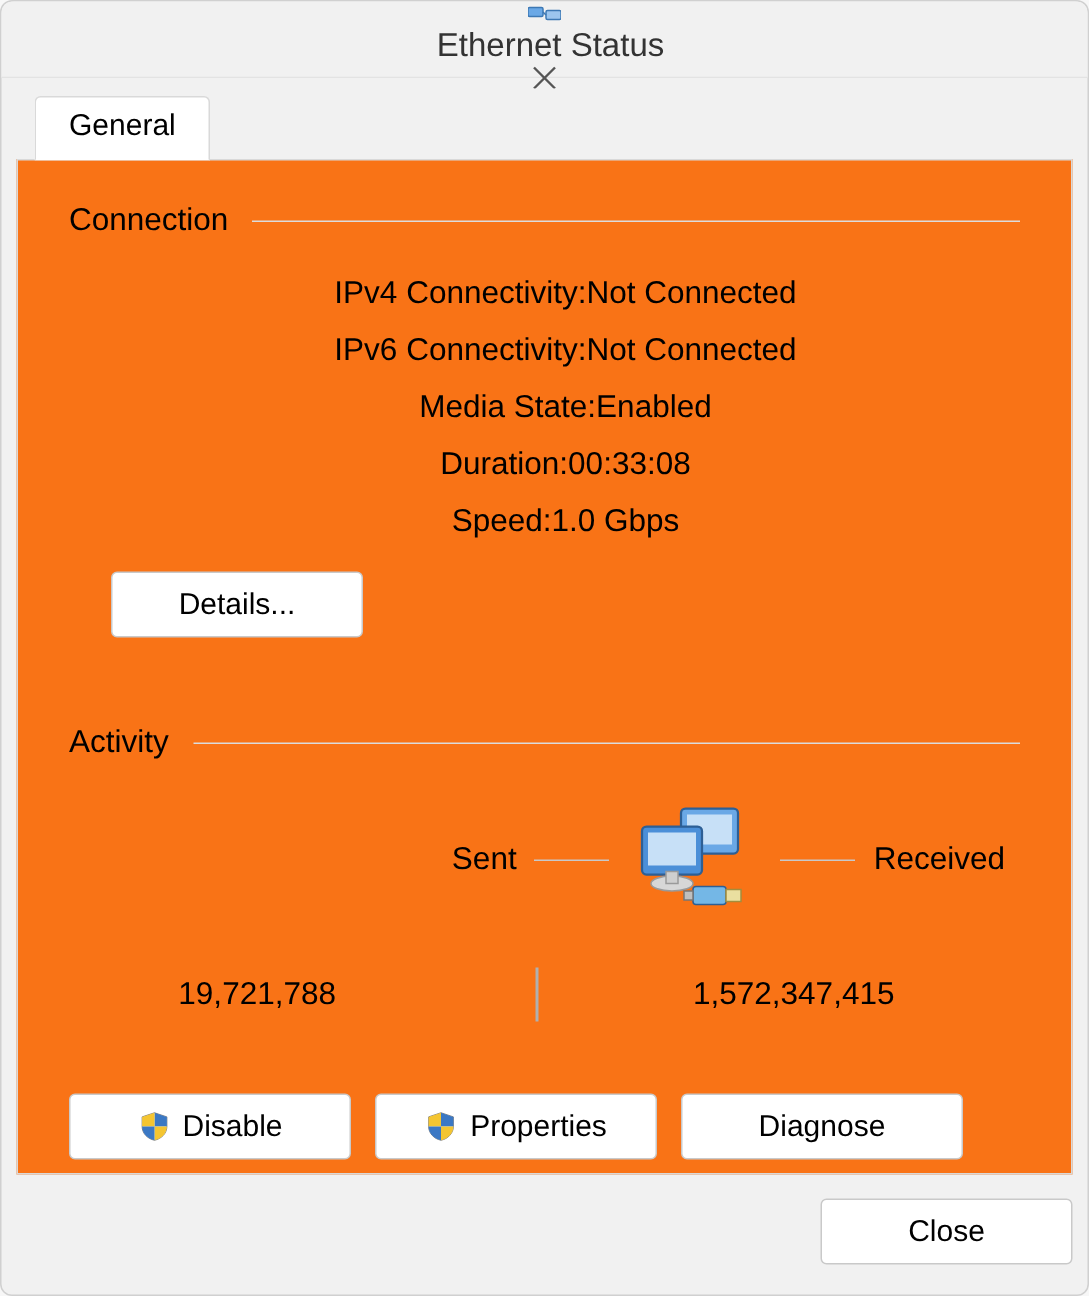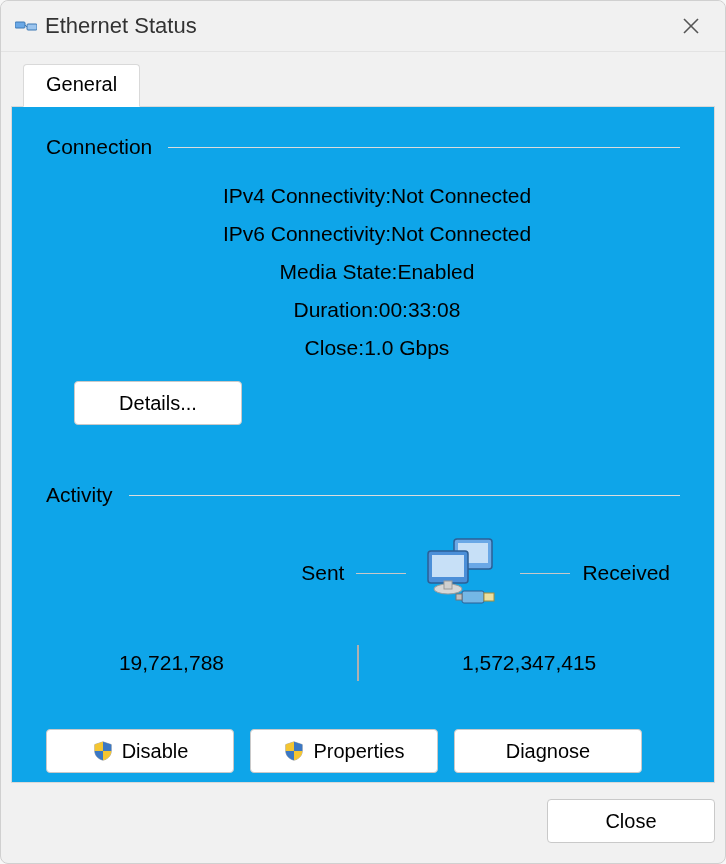--- a/index.html
+++ b/index.html
@@ -23,20 +23,21 @@
     position: relative;
   }
   .titlebar {
     height: 50px;
     display: flex;
     align-items: center;
     padding: 0 14px;
     background: #f1f1f1;
     border-bottom: 1px solid #e3e3e3;
     border-radius: 8px 8px 0 0;
+    flex-direction: column;
   }
   .titlebar .title {
     font-size: 22px;
     color: #333;
     margin-left: 8px;
     flex: 1;
   }
   .titlebar .close {
     width: 40px;
     height: 40px;
@@ -69,21 +70,21 @@
     position: relative;
     z-index: 2;
     cursor: pointer;
     margin-top: 35px;
   }
   .tabpage {
     position: absolute;
     left: 0; right: 0;
     top: 47px;
     bottom: 70px;
-    background: #0ea5e9;
+    background: #f97316;
     border: 1px solid #d9d9d9;
     z-index: 1;
     box-sizing: border-box;
     padding: 28px 34px 20px 34px;
   }
   .group-header {
     display: flex;
     align-items: center;
     margin-bottom: 14px;
     color: #000;
@@ -205,21 +206,21 @@
         </div>
         <div class="kv-row">
           <span class="k">Media State:</span>
           <span class="v">Enabled</span>
         </div>
         <div class="kv-row">
           <span class="k">Duration:</span>
           <span class="v">00:33:08</span>
         </div>
         <div class="kv-row">
-          <span class="k">Close:</span>
+          <span class="k">Speed:</span>
           <span class="v">1.0 Gbps</span>
         </div>
       </div>
       <div class="details-btn-wrap">
         <div class="btn" style="min-width:130px;">Details...</div>
       </div>
 
       <div class="activity">
         <div class="group-header">
           <span class="gh-label">Activity</span>

